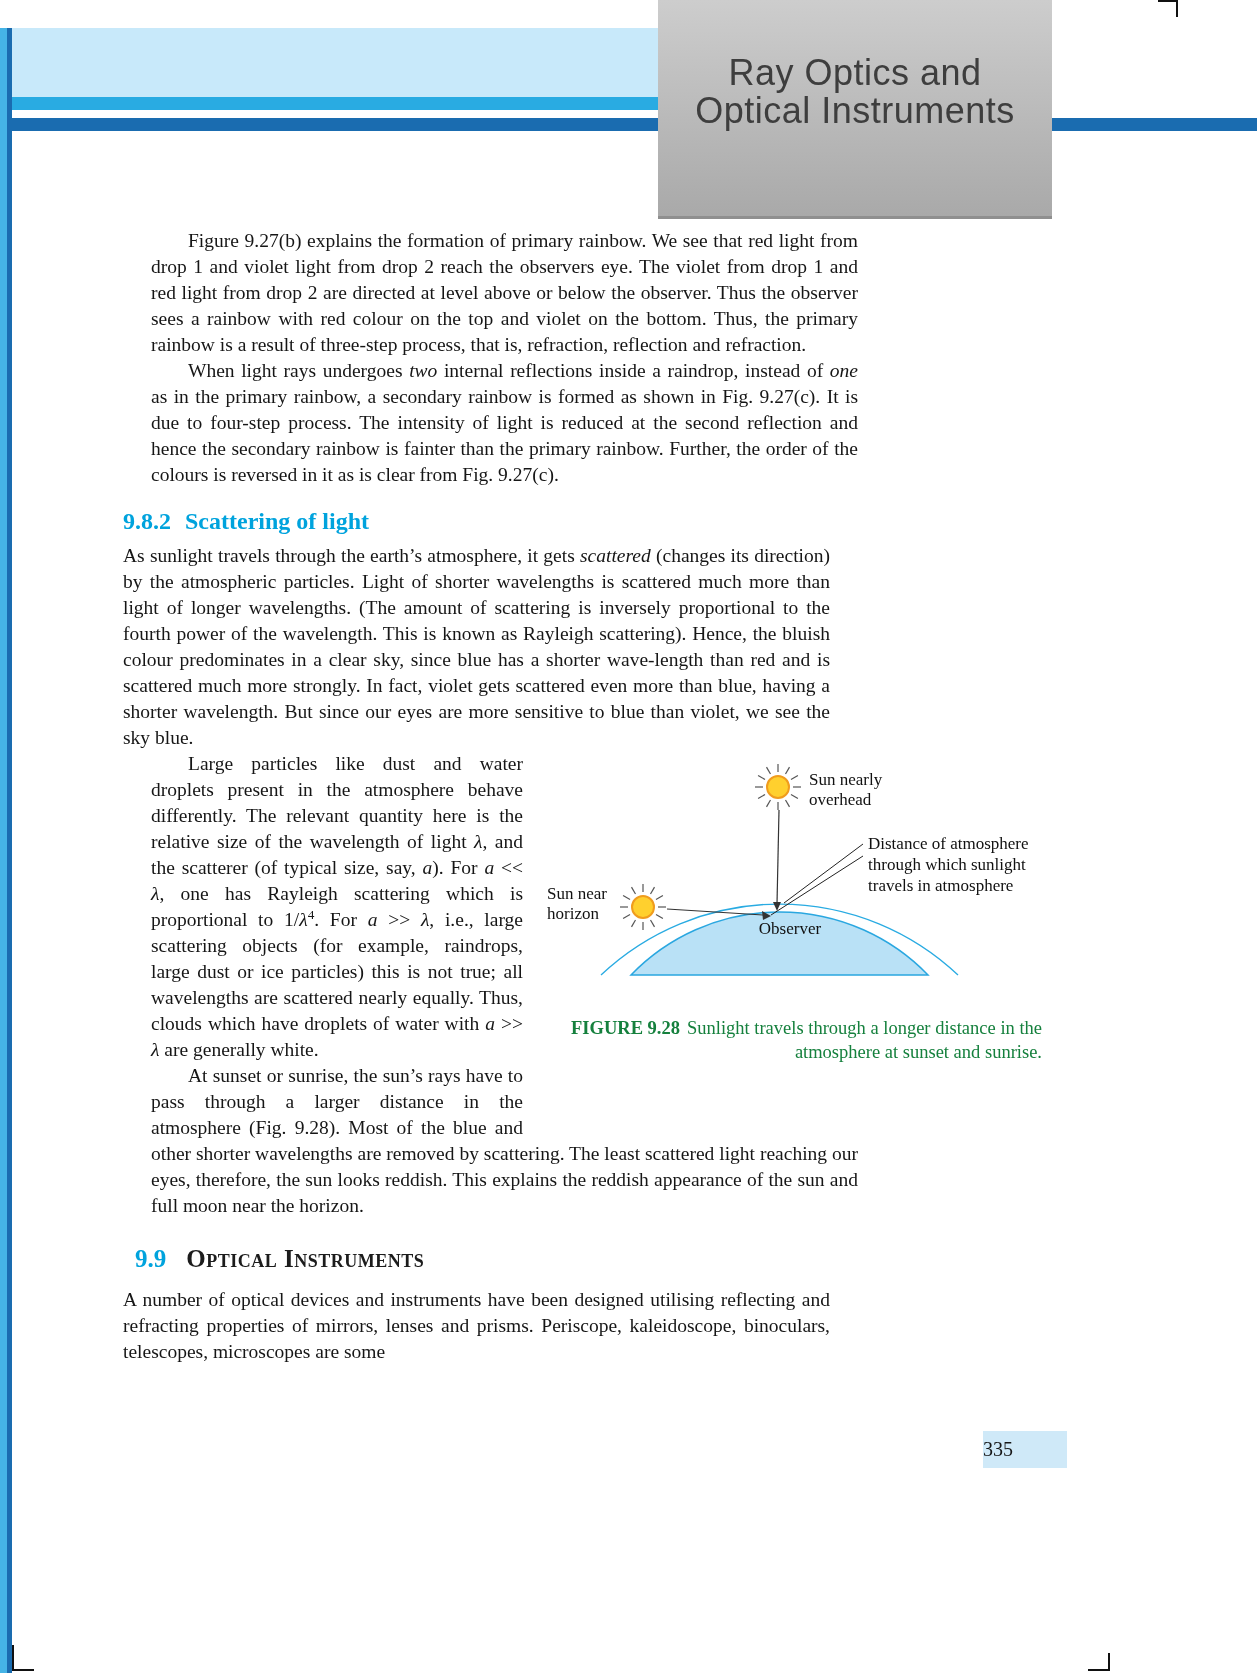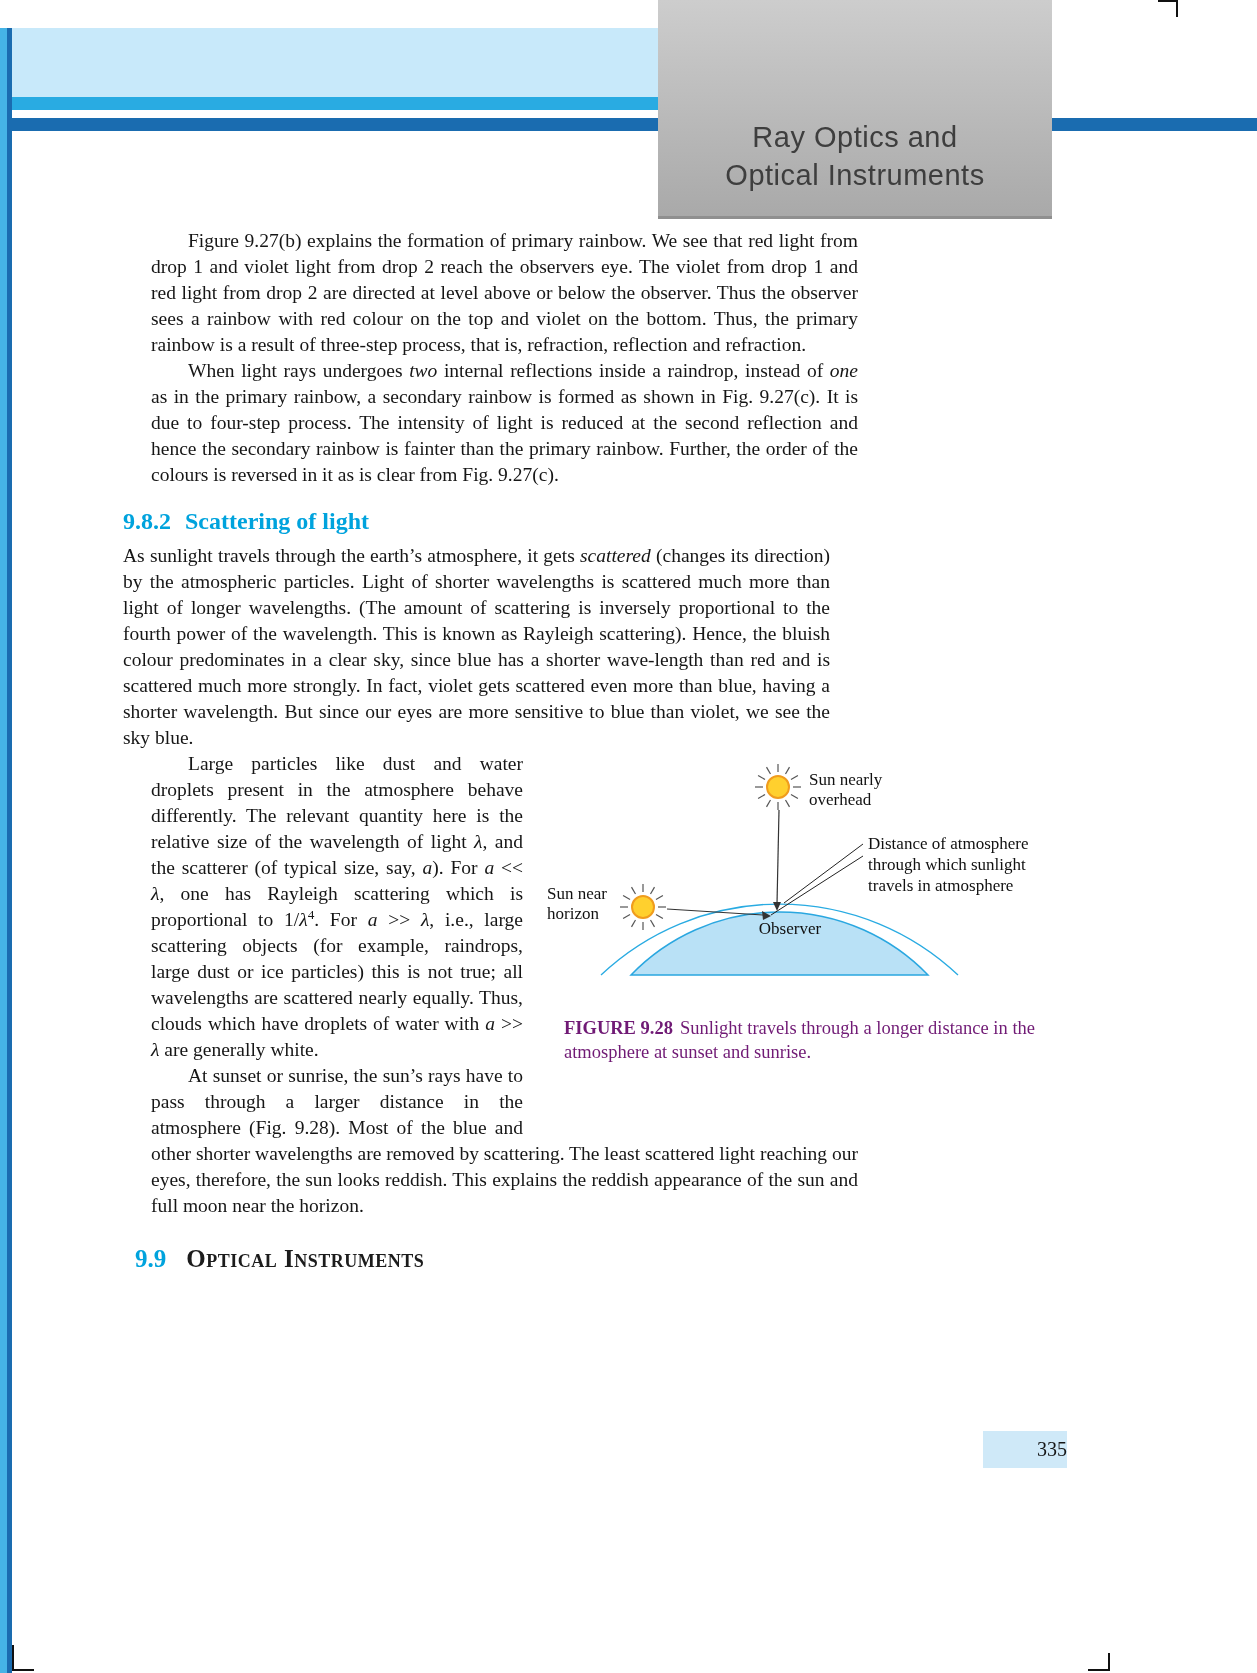--- a/index.html
+++ b/index.html
@@ -11,23 +11,23 @@
   .light-band{position:absolute;left:0;top:28px;width:662px;height:69px;background:#c8e9fa;z-index:1;}
   .mid-stripe{position:absolute;left:0;top:97px;width:662px;height:13px;background:#29abe2;z-index:1;}
   .dark-stripe{position:absolute;left:0;top:118px;width:1257px;height:13px;background:#1a6cb0;z-index:1;}
   .left-bar{position:absolute;left:0;top:28px;width:12px;height:1645px;
     background:linear-gradient(to right,#45b4e6 55%,#1a6cb0 55%);z-index:3;}
   .chapter-box{
     position:absolute;left:658px;top:0;width:394px;height:216px;z-index:4;
     background:linear-gradient(#cdcdcd,#a9a9a9);border-bottom:3px solid #8f8f8f;
   }
   .chapter-title{
-    padding-top:118px;text-align:center;
+    padding-top:54px;text-align:center;
     font-family:"Liberation Sans","DejaVu Sans",sans-serif;
-    font-size:29px;line-height:38px;color:#3e3e3e;letter-spacing:0.5px;
+    font-size:36px;line-height:38px;color:#3e3e3e;letter-spacing:0.5px;
   }
   
   .crop{position:absolute;z-index:6;}
   .crop-tr{left:1158px;top:0;width:18px;height:15px;border-top:2px solid #111;border-right:2px solid #111;}
   .crop-bl{left:12px;top:1645px;width:20px;height:24px;border-left:2px solid #111;border-bottom:2px solid #111;}
   .crop-br{left:1088px;top:1653px;width:20px;height:16px;border-right:2px solid #111;border-bottom:2px solid #111;}
   
   .content{position:absolute;left:123px;top:228px;width:940px;z-index:2;}
   .para{
     width:707px;margin:0;font-size:19.5px;line-height:26px;text-align:justify;
@@ -44,28 +44,28 @@
   .sec-title-caps{
     font-variant:small-caps;font-size:25px;font-weight:bold;color:#1c1c1c;letter-spacing:0.5px;
   }
   
   .fig{
     float:right;width:520px;margin:6px 0 56px 20px;
   }
   .fig svg{display:block;}
   .fig text{font-family:"Liberation Serif","DejaVu Serif",serif;font-size:17px;fill:#111;}
   .fig-caption{
-    margin:14px auto 0 auto;max-width:478px;text-align:left;
-    font-size:18.5px;line-height:24px;color:#701a75;
+    margin:14px auto 0 auto;max-width:478px;text-align:right;
+    font-size:18.5px;line-height:24px;color:#15803d;
   }
   .cap-label{font-weight:bold;margin-right:7px;}
   
   .page-num-box{
     position:absolute;left:983px;top:1431px;width:84px;height:37px;z-index:5;
-    background:#cfe9f8;text-align:right;line-height:37px;font-size:20px;color:#161616;
+    background:#cfe9f8;text-align:left;line-height:37px;font-size:20px;color:#161616;
   }
 </style>
 </head>
 <body>
 
 <div class="light-band"></div>
 <div class="mid-stripe"></div>
 <div class="dark-stripe"></div>
 <div class="left-bar"></div>
 
@@ -155,18 +155,19 @@
       <span class="cap-label">FIGURE 9.28</span><span>Sunlight travels through a longer distance in the atmosphere at sunset and sunrise.</span>
     </figcaption>
   </figure>
 
   <p class="para indent"><span>Large particles like dust and water droplets present in the atmosphere behave differently. The relevant quantity here is the relative size of the wavelength of light </span><span class="it">λ</span><span>, and the scatterer (of typical size, say, </span><span class="it">a</span><span>). For </span><span class="it">a</span><span> &lt;&lt; </span><span class="it">λ</span><span>, one has Rayleigh scattering which is proportional to 1/</span><span class="it">λ</span><sup>4</sup><span>. For </span><span class="it">a</span><span> &gt;&gt; </span><span class="it">λ</span><span>, i.e., large scattering objects (for example, raindrops, large dust or ice particles) this is not true; all wavelengths are scattered nearly equally. Thus, clouds which have droplets of water with </span><span class="it">a</span><span> &gt;&gt; </span><span class="it">λ</span><span> are generally white.</span></p>
 
   <p class="para indent">At sunset or sunrise, the sun’s rays have to pass through a larger distance in the atmosphere (Fig. 9.28). Most of the blue and other shorter wavelengths are removed by scattering. The least scattered light reaching our eyes, therefore, the sun looks reddish. This explains the reddish appearance of the sun and full moon near the horizon.</p>
 
   <h2 class="section-heading-major"><span class="sec-num">9.9</span><span class="sec-title-caps">Optical Instruments</span></h2>
 
+  <p class="para">A number of optical devices and instruments have been designed utilising reflecting and refracting properties of mirrors, lenses and prisms. Periscope, kaleidoscope, binoculars, telescopes, microscopes are some</p>
 
 </div>
 
 <div class="page-num-box">
   <span>335</span>
 </div>
 
 </body></html>

